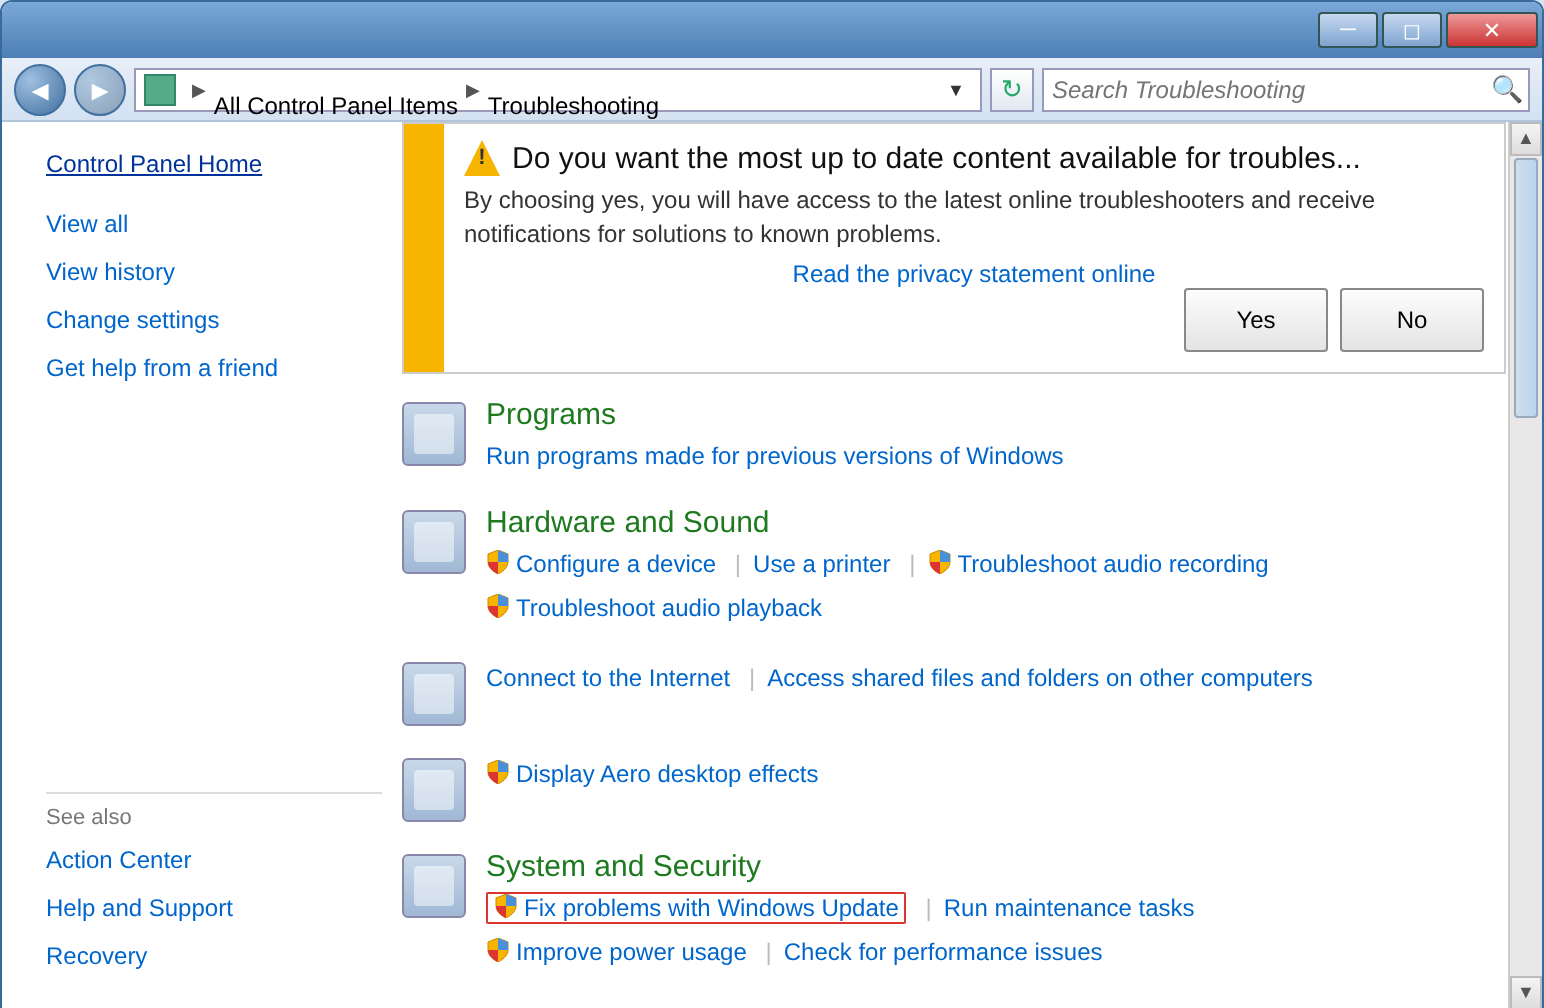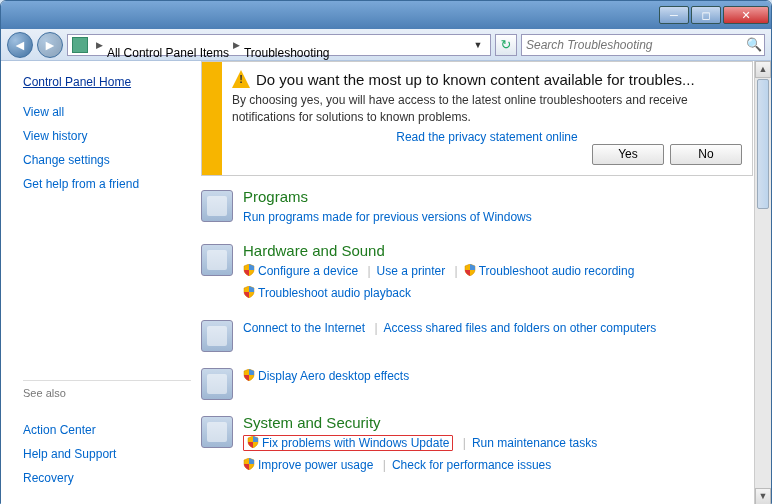--- a/index.html
+++ b/index.html
@@ -20,38 +20,38 @@
 .dd { width:16px; font-size:9px; color:#333; text-align:center; cursor:pointer;}
 .refbtn { width:22px;height:22px;border:1px solid #99b;background:linear-gradient(#fff,#e0e8f0);display:flex;align-items:center;justify-content:center;color:#2a6;font-size:13px;cursor:pointer;}
 .searchbox { width:244px; height:22px; border:1px solid #99b; background:#fff; display:flex; align-items:center;}
 .searchbox input { flex:1; border:none; outline:none; font-size:12px; padding:0 4px; color:#888; font-style:italic;}
 .searchbox .sicon { width:20px; color:#3a6cbf; font-size:13px; text-align:center; cursor:pointer;}
 .body { display:flex; height: calc(504px - 28px - 32px); }
 .sidebar { width:200px; background:#fff; padding:14px 10px 10px 22px; font-size:12px; display:flex; flex-direction:column;}
 .sidebar .home { color:#003399; font-size:12px; margin-bottom:16px; cursor:pointer;text-decoration:underline;}
 .sidebar .lnk { color:#0066cc; margin-bottom:10px; cursor:pointer;}
 .sidebar .spacer { flex:1; }
-.sidebar .seealso { color:#777; font-size:11px; margin-bottom:24px; border-top:1px solid #ddd; padding-top:6px;}
+.sidebar .seealso { color:#777; font-size:11px; margin-bottom:8px; border-top:1px solid #ddd; padding-top:6px;}
 .content { flex:1; background:#fff; position:relative; overflow:hidden;}
 .scrollbar { position:absolute; right:0; top:0; width:17px; height:100%; background:#e8e8e8; border-left:1px solid #ccc;}
 .scrollbar .arr { height:17px; background:linear-gradient(#f4f4f4,#ddd); border:1px solid #bbb; font-size:9px; text-align:center; line-height:15px; color:#555; cursor:pointer;}
 .scrollbar .thumb { position:absolute; left:2px; right:2px; top:18px; height:130px; background:linear-gradient(90deg,#d0deee,#bcd4ec); border:1px solid #9ab; border-radius:2px;}
 .inner { padding:0 18px 10px 0; height:100%; overflow:hidden;}
 .infobar { border:1px solid #ccc; margin-bottom:12px; display:flex; background:#fff;}
 .infobar .stripe { width:20px; background:#f7b500;}
 .infobar .msg { flex:1; padding:8px 10px 10px 10px;}
 .infobar .hrow { display:flex; align-items:center; gap:6px;}
 .infobar .hrow .warn { width:18px;height:18px; background:#f7b500; clip-path: polygon(50% 0,100% 100%,0 100%); position:relative;}
 .infobar .hrow .warn::after{content:"!";position:absolute;left:50%;top:52%;transform:translate(-50%,-50%);font-size:11px;font-weight:bold;color:#333;}
 .infobar .title { font-size:15px; color:#111;}
 .infobar .sub { font-size:12px; color:#333; margin:4px 0 2px 0; line-height:1.4;}
 .infobar .foot { display:flex; align-items:center; margin-top:4px;flex-direction:column;}
 .infobar .priv { color:#0066cc; font-size:12px; cursor:pointer;}
 .infobar .btns { margin-left:auto; display:flex; gap:6px;}
-.wbtn { width:72px; height:21px; border:1px solid #888; background:linear-gradient(#fdfdfd,#e4e4e4); font-size:12px; cursor:pointer; border-radius:2px;}
+.wbtn { width:72px; height:32px; border:1px solid #888; background:linear-gradient(#fdfdfd,#e4e4e4); font-size:12px; cursor:pointer; border-radius:2px;}
 .cat { display:flex; margin:10px 0 14px 0;}
 .cat .cicon { width:32px; height:32px; margin:2px 10px 0 0; background:linear-gradient(#c8d8ea,#a0b8d4); border:1px solid #88a; border-radius:3px; position:relative;}
 .cat .cicon::after{content:"";position:absolute;inset:5px;background:#fff;opacity:.5;border-radius:2px;}
 .cat .ctext { flex:1;}
 .cat h3 { color:#1e7a1e; font-size:15px; font-weight:normal; cursor:pointer; margin-bottom:2px;}
 .sublinks { font-size:12px; line-height:1.8;}
 .sublinks a { color:#0066cc; text-decoration:none; cursor:pointer;}
 .sublinks .pipe { color:#bbb; margin:0 6px;}
 .shield { display:inline-block; width:12px; height:12px; margin-right:3px; vertical-align:-1px;}
 .shield svg{width:12px;height:12px;}
@@ -100,21 +100,21 @@
     <div class="lnk">Recovery</div>
   </div>
 
   <div class="content">
    <div class="inner">
     <div class="infobar">
      <div class="stripe"></div>
      <div class="msg">
       <div class="hrow">
         <span class="warn"></span>
-        <span class="title">Do you want the most up to known content available for troubles...</span>
+        <span class="title">Do you want the most up to date content available for troubles...</span>
       </div>
       <div class="sub">By choosing yes, you will have access to the latest online troubleshooters and receive notifications for solutions to known problems.</div>
       <div class="foot">
         <a class="priv">Read the privacy statement online</a>
         <div class="btns">
           <button class="wbtn">Yes</button>
           <button class="wbtn">No</button>
         </div>
       </div>
      </div>

